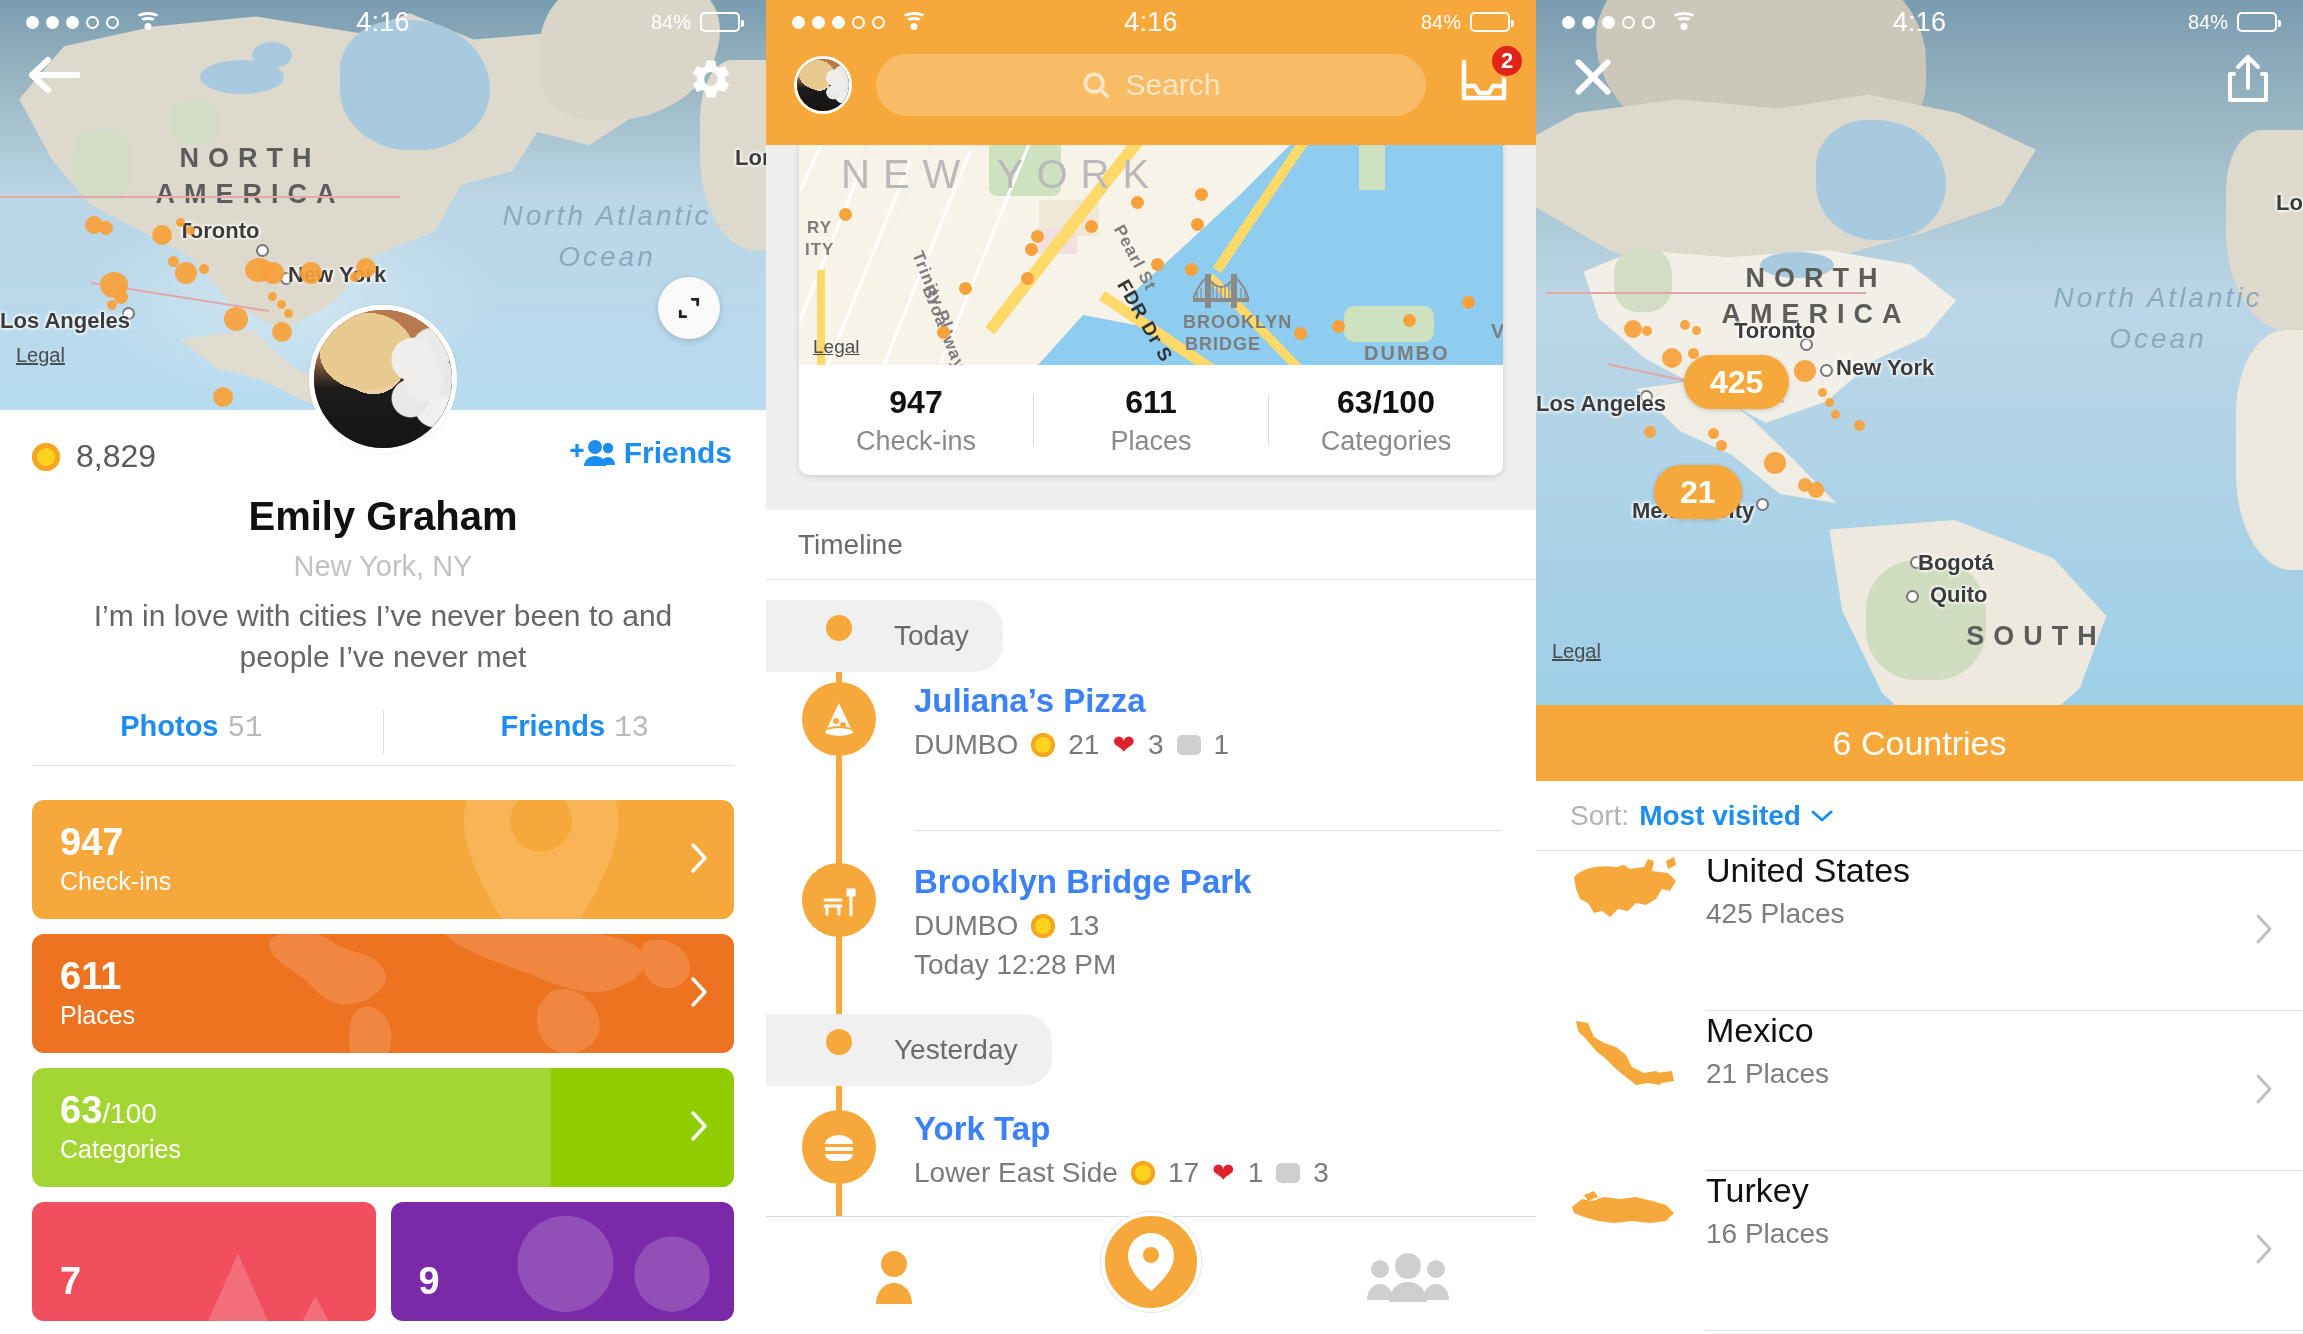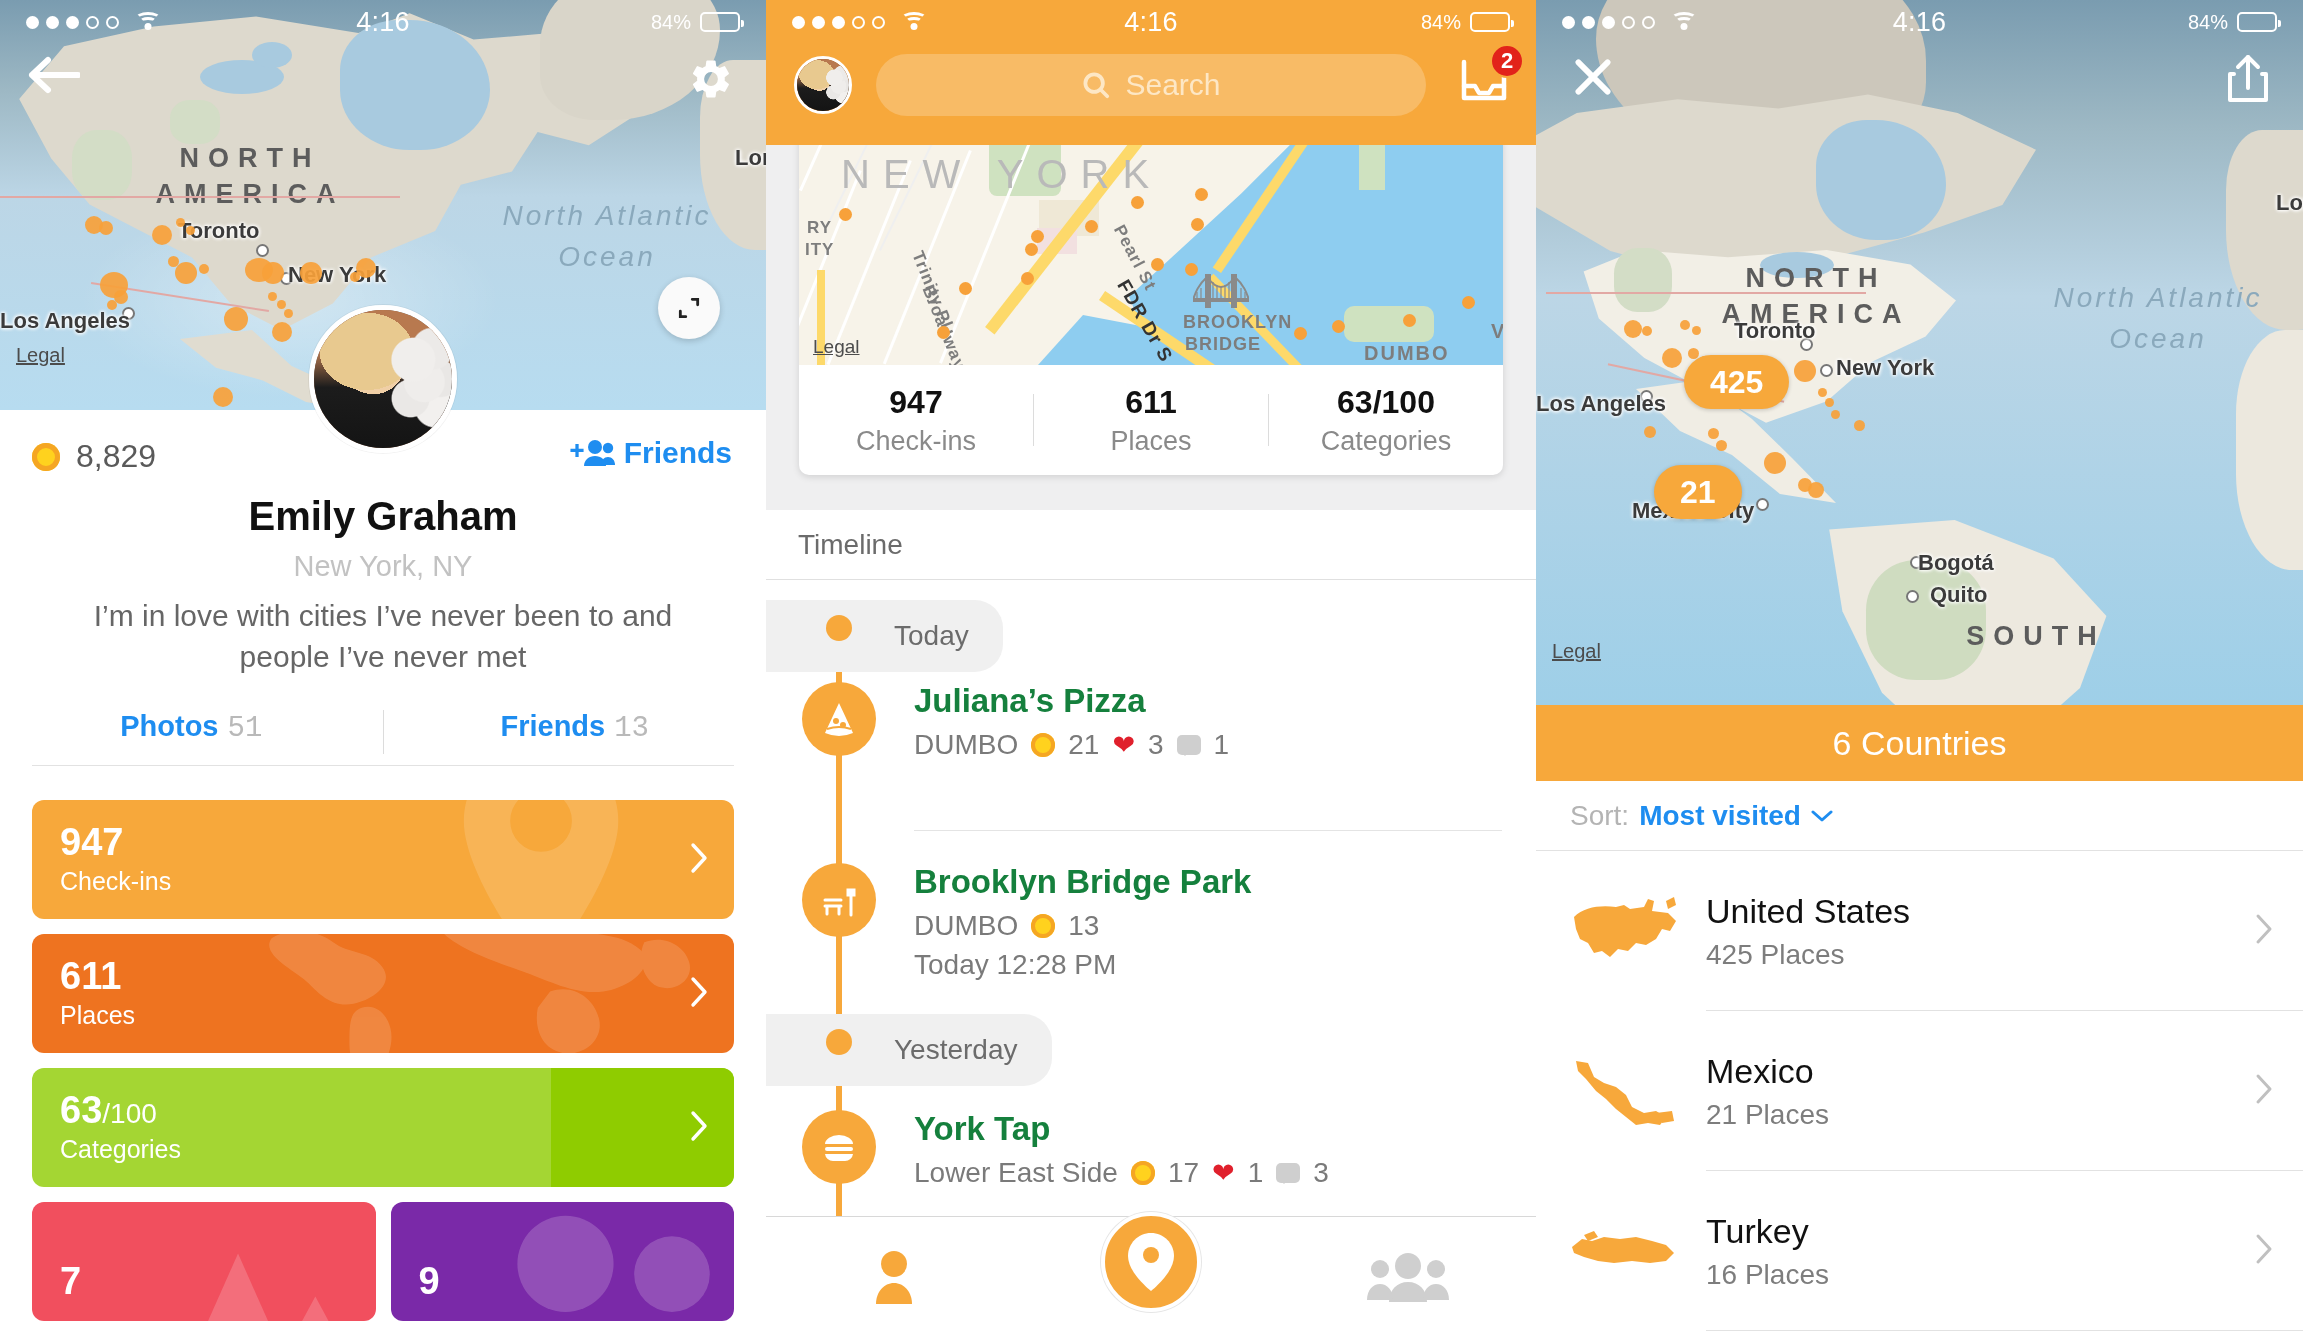--- a/index.html
+++ b/index.html
@@ -174,21 +174,21 @@
   .tl-area { position:absolute; top:580px; left:0; right:0; bottom:0; background:#fff; overflow:hidden; }
   .tl-line { position:absolute; left:70px; top:48px; width:6px; bottom:0; background:#f7a83b; }
   .daychip { position:absolute; left:0; height:72px; background:#f0f0f0; border-radius:0 28px 28px 0;
              display:flex; align-items:center; padding-left:128px; padding-right:34px;
              font-size:28px; color:#6b6b6b; }
   .tl-smalldot { position:absolute; left:60px; width:26px; height:26px; border-radius:50%; background:#f7a83b; }
   .tl-item { position:absolute; left:0; right:0; }
   .tl-icon { position:absolute; left:36px; width:74px; height:74px; border-radius:50%; background:#f7a83b;
              display:flex; align-items:center; justify-content:center; }
   .tl-body { position:absolute; left:148px; right:34px; }
-  .tl-title { font-size:33px; font-weight:700; color:#15803d; }
+  .tl-title { font-size:33px; font-weight:700; color:#3b82f6; }
   .tl-meta { display:flex; align-items:center; gap:13px; margin-top:9px; font-size:28px; color:#7a7a7a; }
   .tl-time { margin-top:7px; font-size:28px; color:#7a7a7a; }
   .heart { color:#e0202c; font-size:27px; }
   .bubble { width:24px; height:20px; background:#cfcfcf; border-radius:5px; position:relative; display:inline-block;}
   .bubble::after{content:"";position:absolute;left:3px;bottom:-6px;border:5px solid transparent;border-top-color:#cfcfcf;}
   .tl-sep { position:absolute; left:148px; right:34px; height:1px; background:#e4e4e4; }
 
   .tabbar { position:absolute; left:0; right:0; bottom:0; height:118px; background:#fff;
             border-top:1px solid #d8d8d8; display:flex; align-items:center; z-index:30; }
   .tabbar-item { flex:1; display:flex; align-items:center; justify-content:center; }
@@ -205,21 +205,21 @@
                height:54px; padding:0 26px; display:flex; align-items:center; justify-content:center;
                font-size:32px; font-weight:600; box-shadow:0 1px 4px rgba(0,0,0,.2); }
   .countries-bar { position:absolute; top:705px; left:0; right:0; height:76px; background:#f7a83b;
                    display:flex; align-items:center; justify-content:center;
                    color:#fff; font-size:34px; font-weight:500; }
   .sort-row { position:absolute; top:781px; left:0; right:0; height:70px; display:flex;
               align-items:center; padding-left:34px; gap:10px; border-bottom:1px solid #e2e2e2; background:#fff;}
   .sort-lbl { color:#b4b4b4; font-size:28px; }
   .sort-val { color:#1e8df0; font-size:28px; font-weight:700; }
   .ctry-list { position:absolute; top:851px; left:0; right:0; bottom:0; background:#fff; }
-  .ctry-row { position:relative; height:160px; display:flex; align-items:center; padding-left:34px; }
+  .ctry-row { position:relative; height:160px; display:flex; align-items:flex-start; padding-left:34px; }
   .ctry-flag { width:112px; height:80px; margin-right:24px; flex:none; display:flex; align-items:center; justify-content:center;}
   .ctry-name { font-size:34px; color:#111; }
   .ctry-places { font-size:28px; color:#7d7d7d; margin-top:8px; }
   .ctry-chev { position:absolute; right:30px; top:50%; transform:translateY(-50%); }
   .ctry-rule { position:absolute; left:170px; right:0; bottom:0; height:1px; background:#e2e2e2; }
   .close-x { position:absolute; left:32px; top:52px; }
   .share-ic { position:absolute; right:34px; top:52px; }
 </style>
 </head>
 <body>

